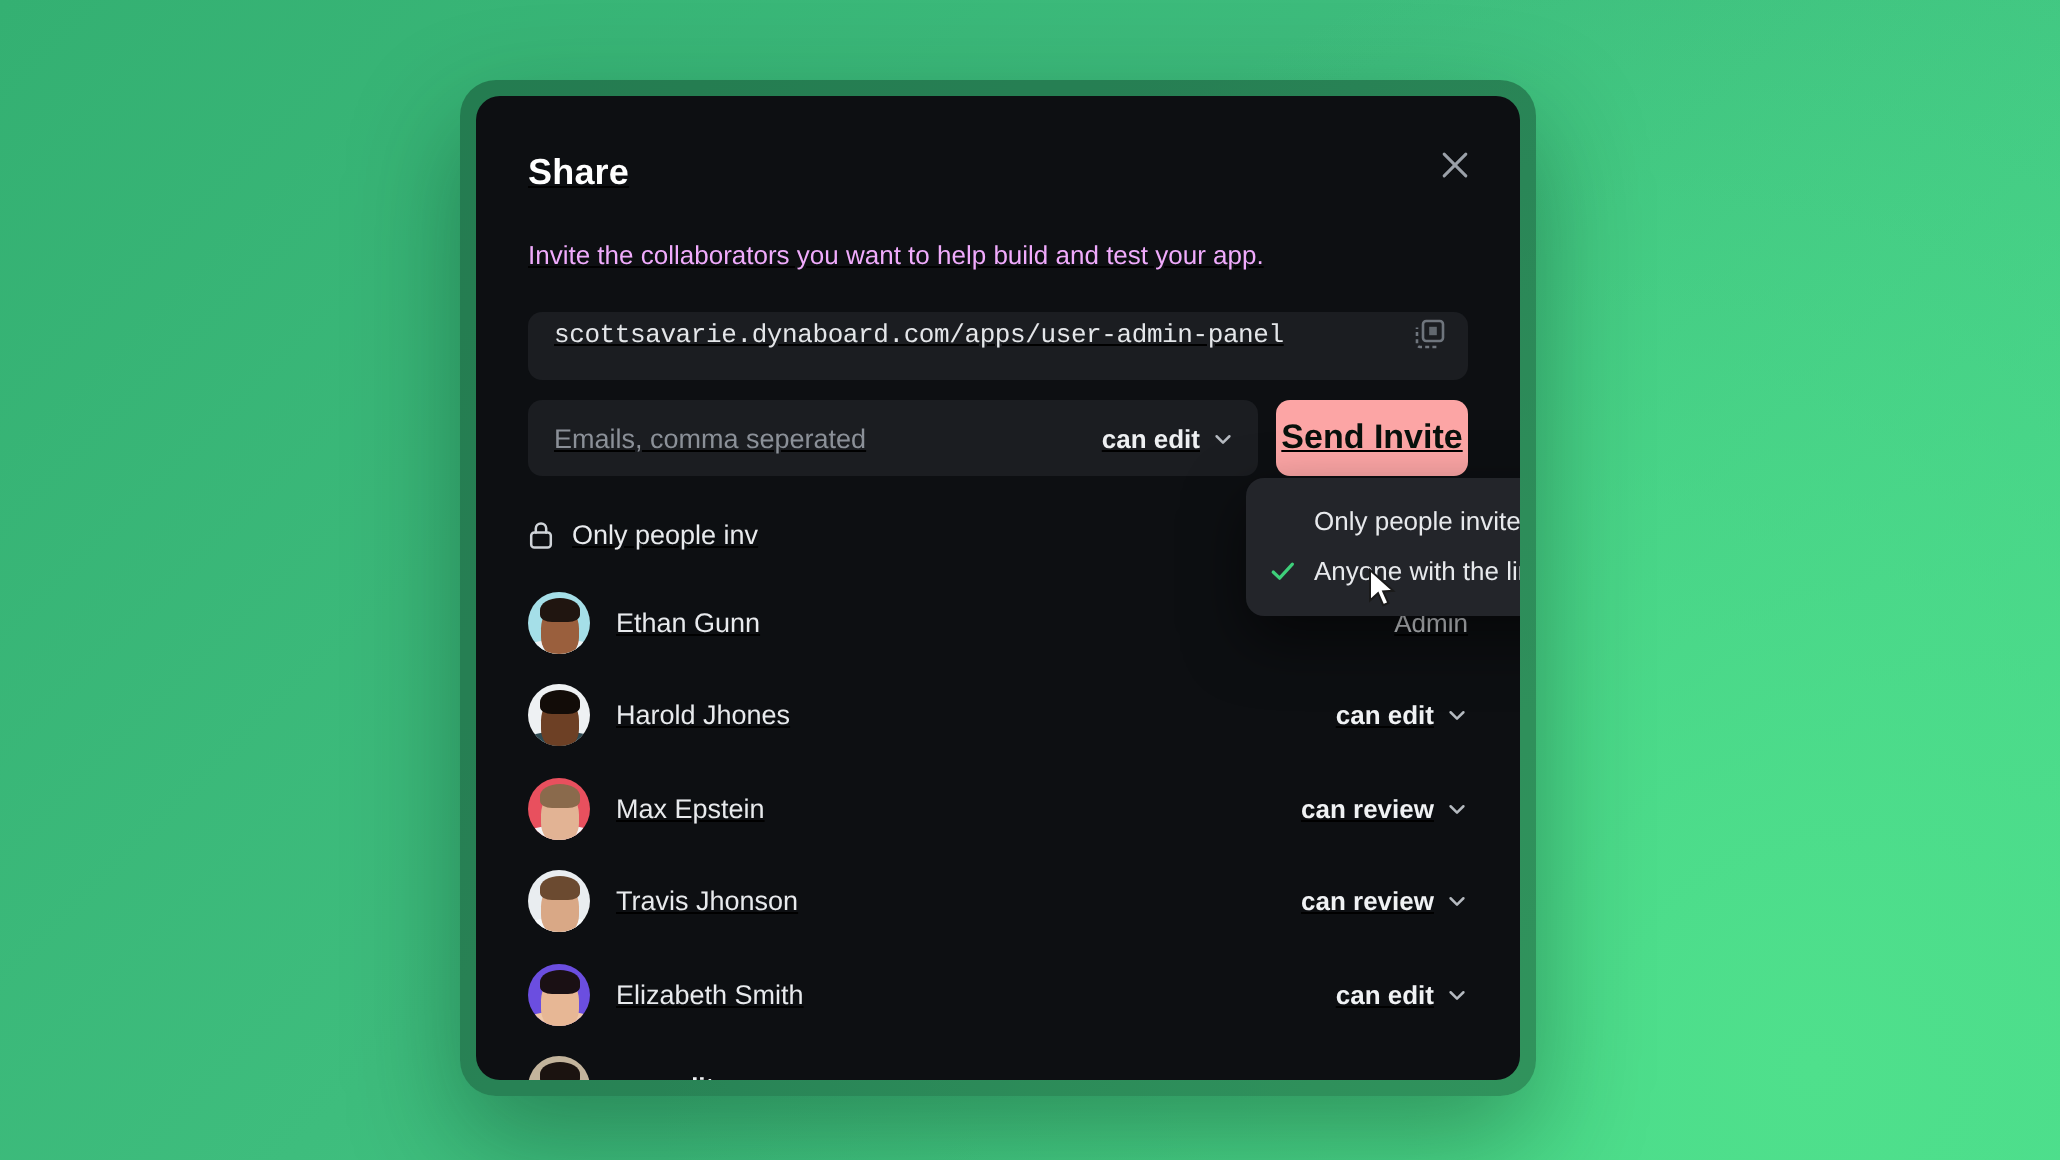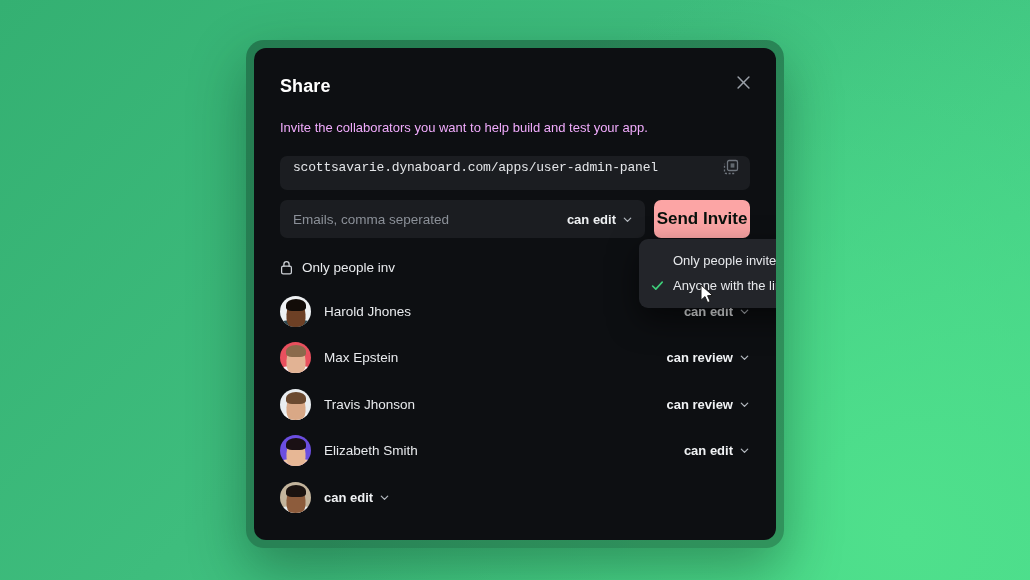--- a/index.html
+++ b/index.html
@@ -7,26 +7,27 @@
   body {
     font-family:"Liberation Sans", sans-serif;
     background:
       radial-gradient(circle at 88% 92%, #4fe08c 0%, rgba(79,224,140,0) 55%),
       linear-gradient(135deg, #34b072 0%, #3ebd7d 45%, #47d98b 100%);
     position:relative;
   }
 
   
   #share-frame {
-    position:absolute; left:246px; top:40px;
+    position:absolute; left:230px; top:40px;
     width:538px; height:508px;
     background:rgba(10,46,29,0.42);
     border-radius:18px;
     padding:8px;
     box-shadow:0 22px 55px rgba(5,40,24,0.38);
+    text-decoration:underline;
   }
   
   #share-modal {
     width:100%; height:100%;
     background:#0d0f12;
     border-radius:12px;
     position:relative;
     overflow:hidden;
   }
 
@@ -211,20 +212,31 @@
           <svg viewBox="0 0 13 15" fill="none" stroke="currentColor" stroke-width="1.25" stroke-linecap="round">
             <rect x="1.6" y="6.2" width="9.8" height="7.6" rx="1.6"></rect>
             <path d="M3.9 6.2V4.3a2.6 2.6 0 0 1 5.2 0v1.9"></path>
           </svg>
         </span>
         <div class="row-label lock-label">Only people inv</div>
         <div class="row-right right-bold">can access</div>
       </div>
 
       <div id="rows-container">
+          <div class="list-row">
+            <div class="avatar" style="background: rgb(165, 223, 232);">
+              <div class="shirt" style="background:#eef3f5"></div>
+              <div class="face" style="background:#9a5f3d"></div>
+              <div class="hair" style="background:#201510"></div>
+            </div>
+            <div class="row-label">Ethan Gunn</div>
+            <div class="row-right right-plain">
+              <span>Admin</span>
+            </div>
+          </div>
           <div class="list-row">
             <div class="avatar" style="background: rgb(238, 241, 243);">
               <div class="shirt" style="background:#2e4a52"></div>
               <div class="face" style="background:#6d4025"></div>
               <div class="hair" style="background:#120c08"></div>
             </div>
             <div class="row-label">Harold Jhones</div>
             <div class="row-right right-bold">
               <span>can edit</span>
               <span class="chev">

